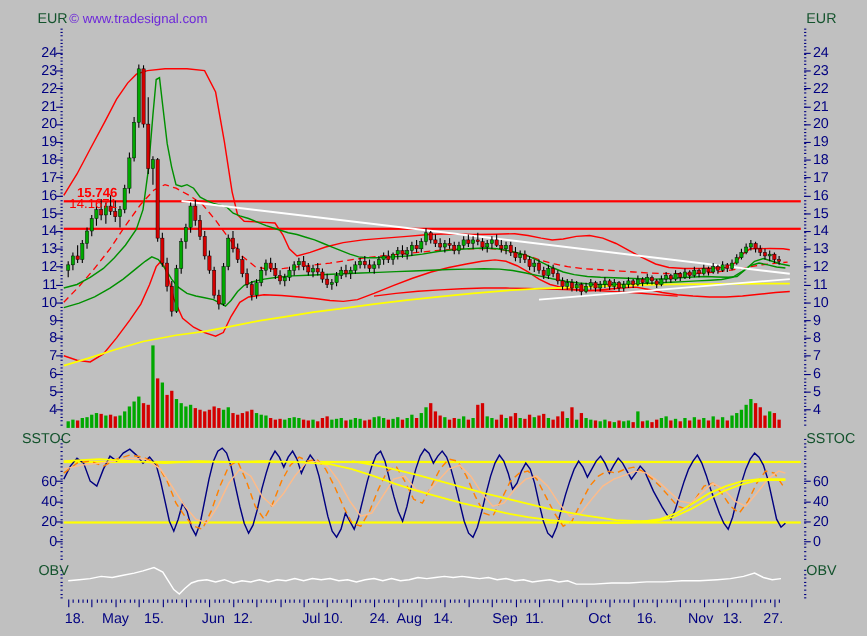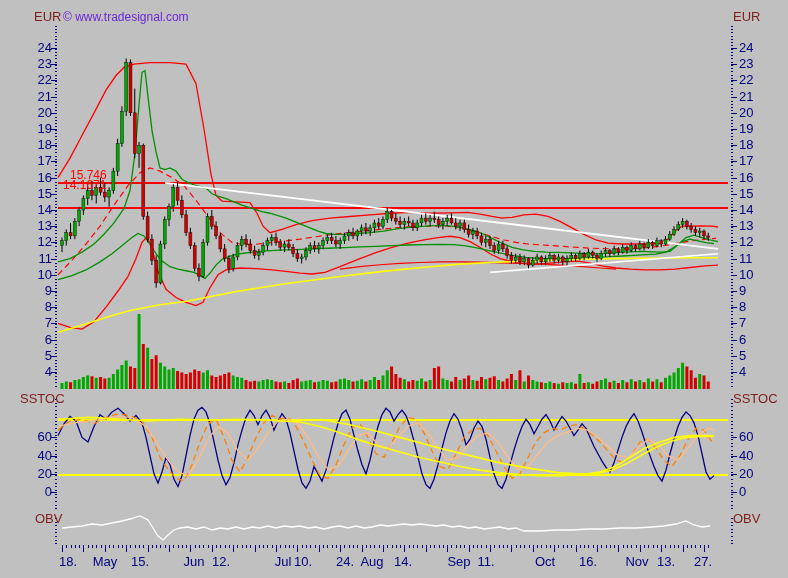--- a/index.html
+++ b/index.html
@@ -1,20 +1,20 @@
 <!DOCTYPE html>
 <html><head>
 <meta charset="utf-8">
 <style>
   html,body{margin:0;padding:0;}
   body{width:788px;height:578px;background:#c0c0c0;position:relative;overflow:hidden;
        font-family:"Liberation Sans", sans-serif;}
   #stage{position:absolute;left:0;top:0;width:788px;height:578px;}
   svg{position:absolute;left:0;top:0;}
-  .lbl{position:absolute;font-size:13px;color:#7f1d1d;white-space:nowrap;}
+  .lbl{position:absolute;font-size:13px;color:#14532d;white-space:nowrap;}
   .copyright{position:absolute;font-size:12px;color:#6d28d9;white-space:nowrap;}
   .pricelvl{position:absolute;font-size:12px;color:#ff0000;white-space:nowrap;}
 </style>
 </head>
 <body>
 
 <div id="stage">
   <svg id="plot" width="788" height="578">
       <rect x="55" y="26" width="2" height="1" fill="#000080"></rect>
       <rect x="55" y="29" width="2" height="1" fill="#000080"></rect>
@@ -1067,15 +1067,15 @@
   <span class="lbl" style="left:34px;top:9px;">EUR</span>
   <span class="copyright" style="left:63px;top:10px;">© www.tradesignal.com</span>
   <span class="lbl" style="left:733px;top:9px;">EUR</span>
 
   <span class="lbl" style="left:20px;top:391px;">SSTOC</span>
   <span class="lbl" style="left:733px;top:391px;">SSTOC</span>
 
   <span class="lbl" style="left:35px;top:511px;">OBV</span>
   <span class="lbl" style="left:733px;top:511px;">OBV</span>
 
-  <span class="pricelvl" style="left:70px;top:168px;">15.746</span>
+  <span class="pricelvl" style="left:70px;top:168px;font-weight:bold;">15.746</span>
   <span class="pricelvl" style="left:63px;top:178px;">14.1671</span>
 </div>
 
 </body></html>

